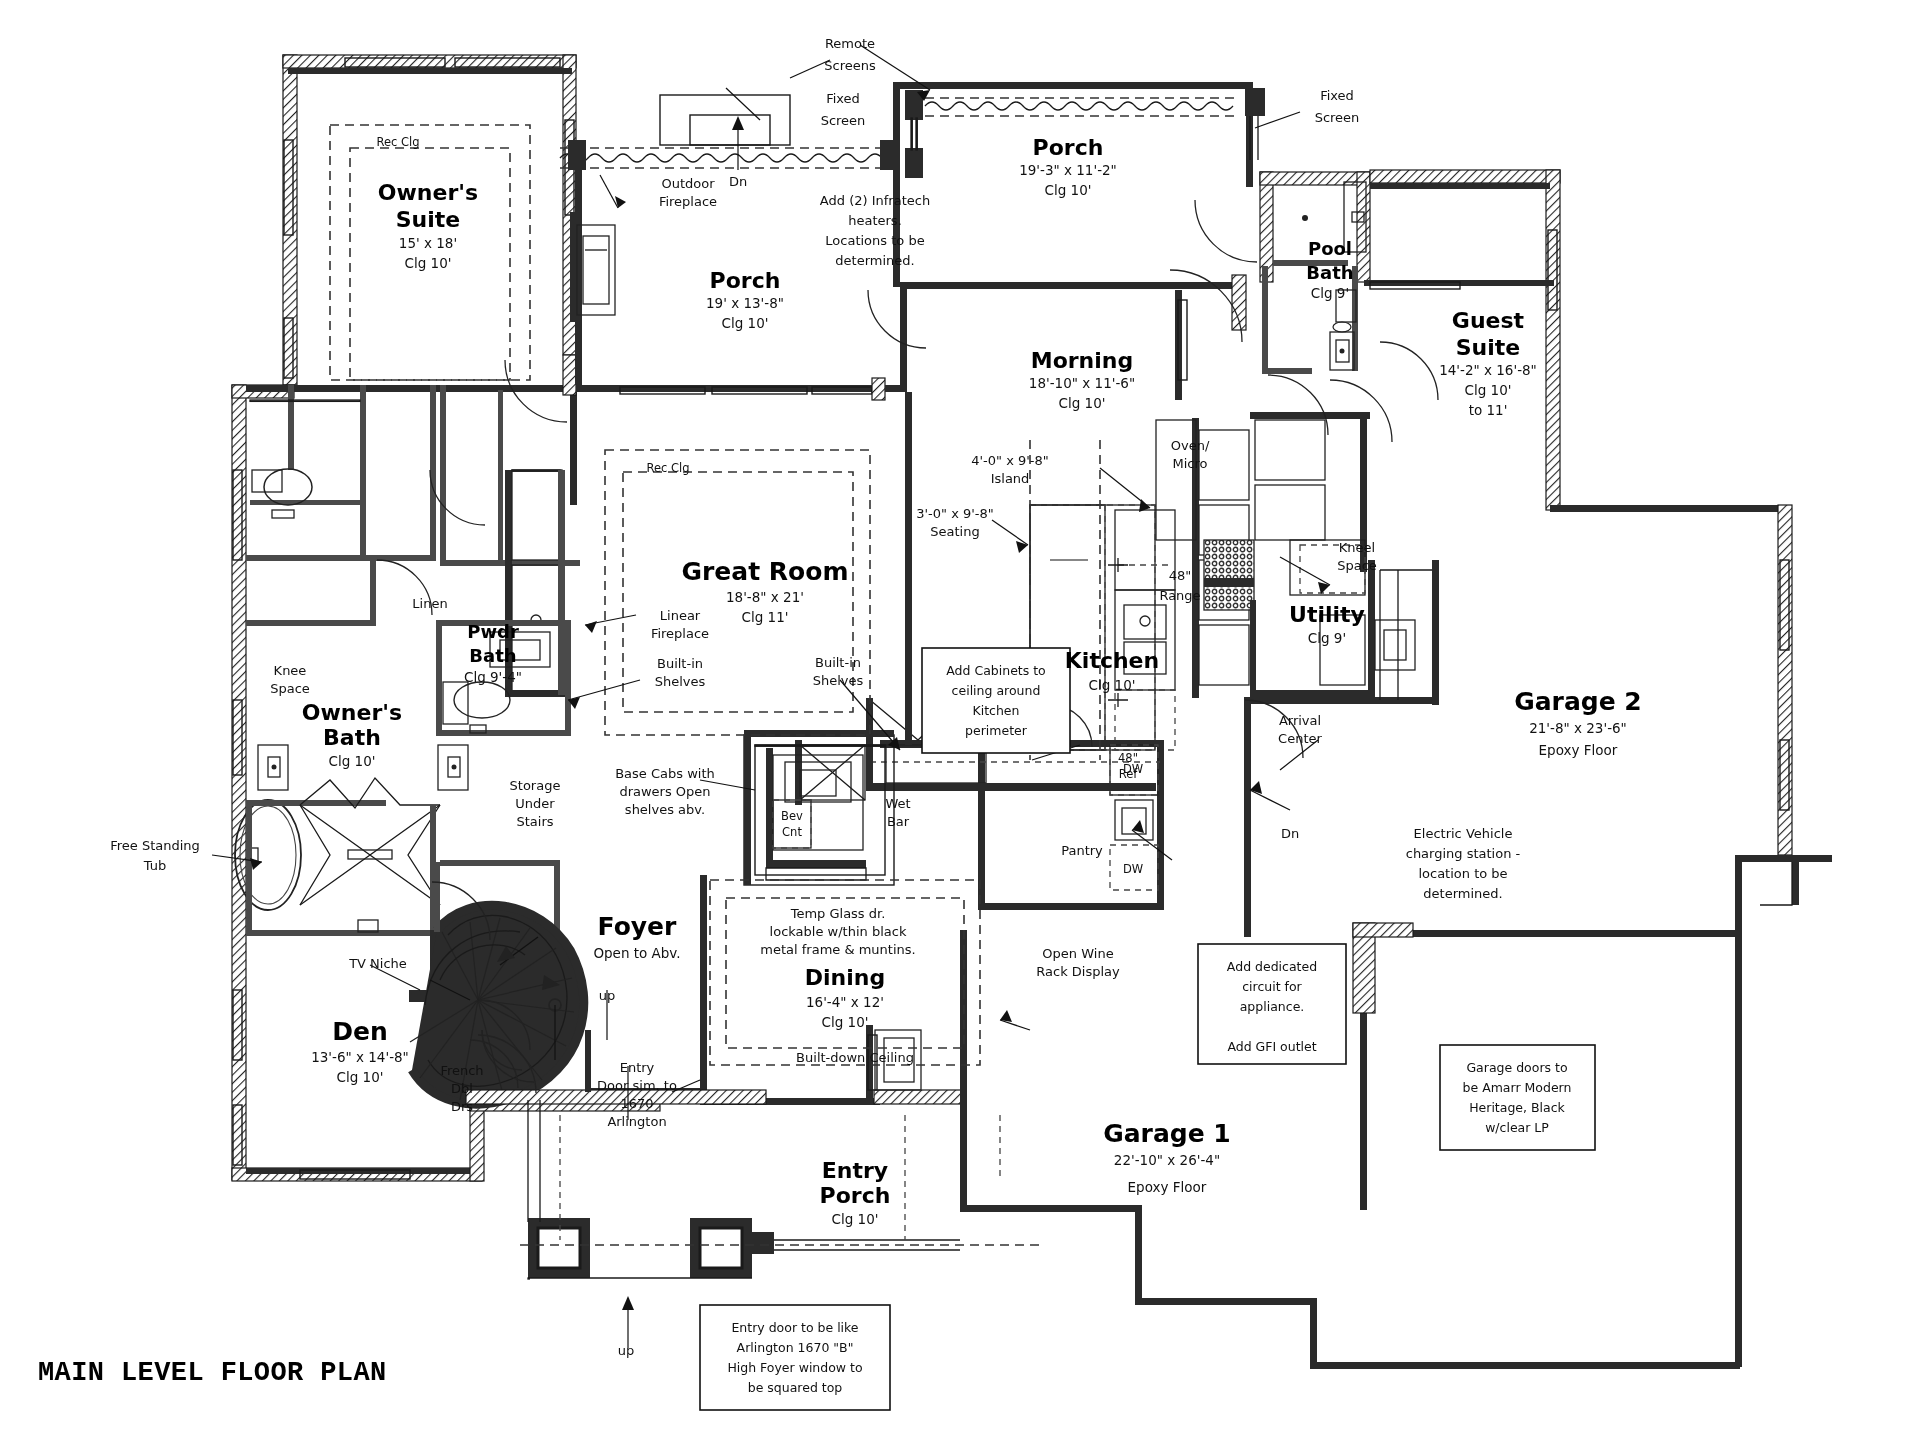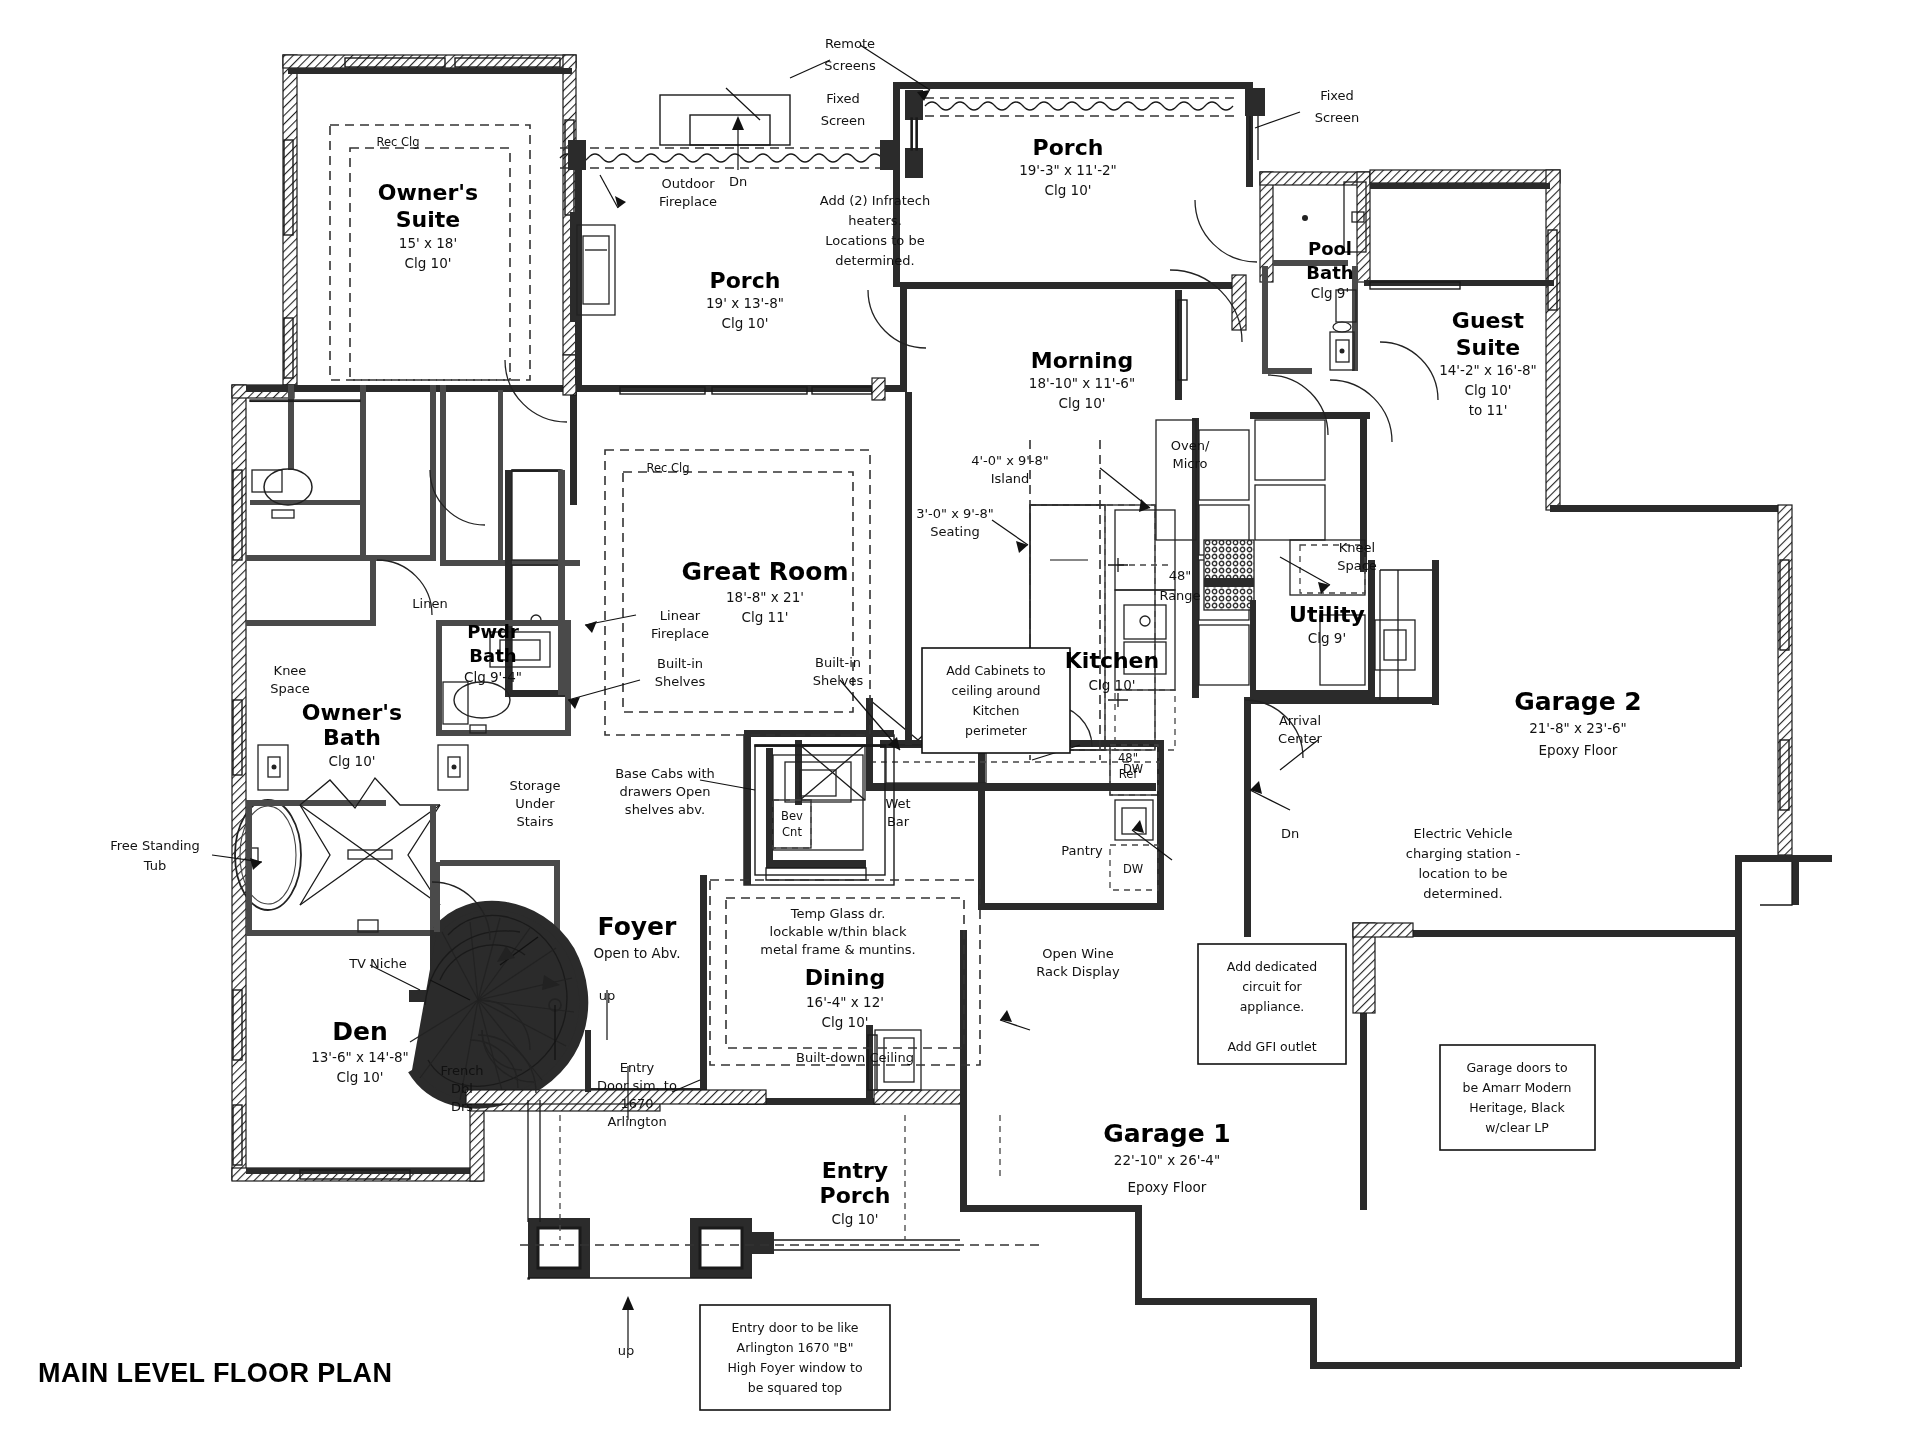--- a/index.html
+++ b/index.html
@@ -21,21 +21,21 @@
   .w-thin{fill:none;stroke:#1a1a1a;stroke-width:1.4;}
   .line{fill:none;stroke:#1a1a1a;stroke-width:1.3;}
   .dash{fill:none;stroke:#333;stroke-width:1.6;stroke-dasharray:9 6;}
   .dash2{fill:none;stroke:#444;stroke-width:1.3;stroke-dasharray:6 5;}
   .lead{fill:none;stroke:#111;stroke-width:1.2;}
   .fix{fill:none;stroke:#222;stroke-width:1.3;}
   .hatchfill{fill:url(#hatch);stroke:#1a1a1a;stroke-width:1.2;}
   .notebox{fill:#fff;stroke:#111;stroke-width:1.6;}
   .door{fill:none;stroke:#222;stroke-width:1.3;}
 
-  #title-block{position:absolute;left:38px;top:1358px;font-family:Liberation Sans, sans-serif;
+  #title-block{position:absolute;left:38px;top:1358px;font-family:Liberation Mono, monospace;
     font-weight:bold;font-size:27px;letter-spacing:.4px;color:#000;}
 </style>
 </head>
 <body>
 
 <div id="plan-root">
 
 <svg id="floorplan" viewBox="0 0 1920 1440">
   <defs>
     <pattern id="hatch" width="6" height="6" patternTransform="rotate(45)" patternUnits="userSpaceOnUse">

